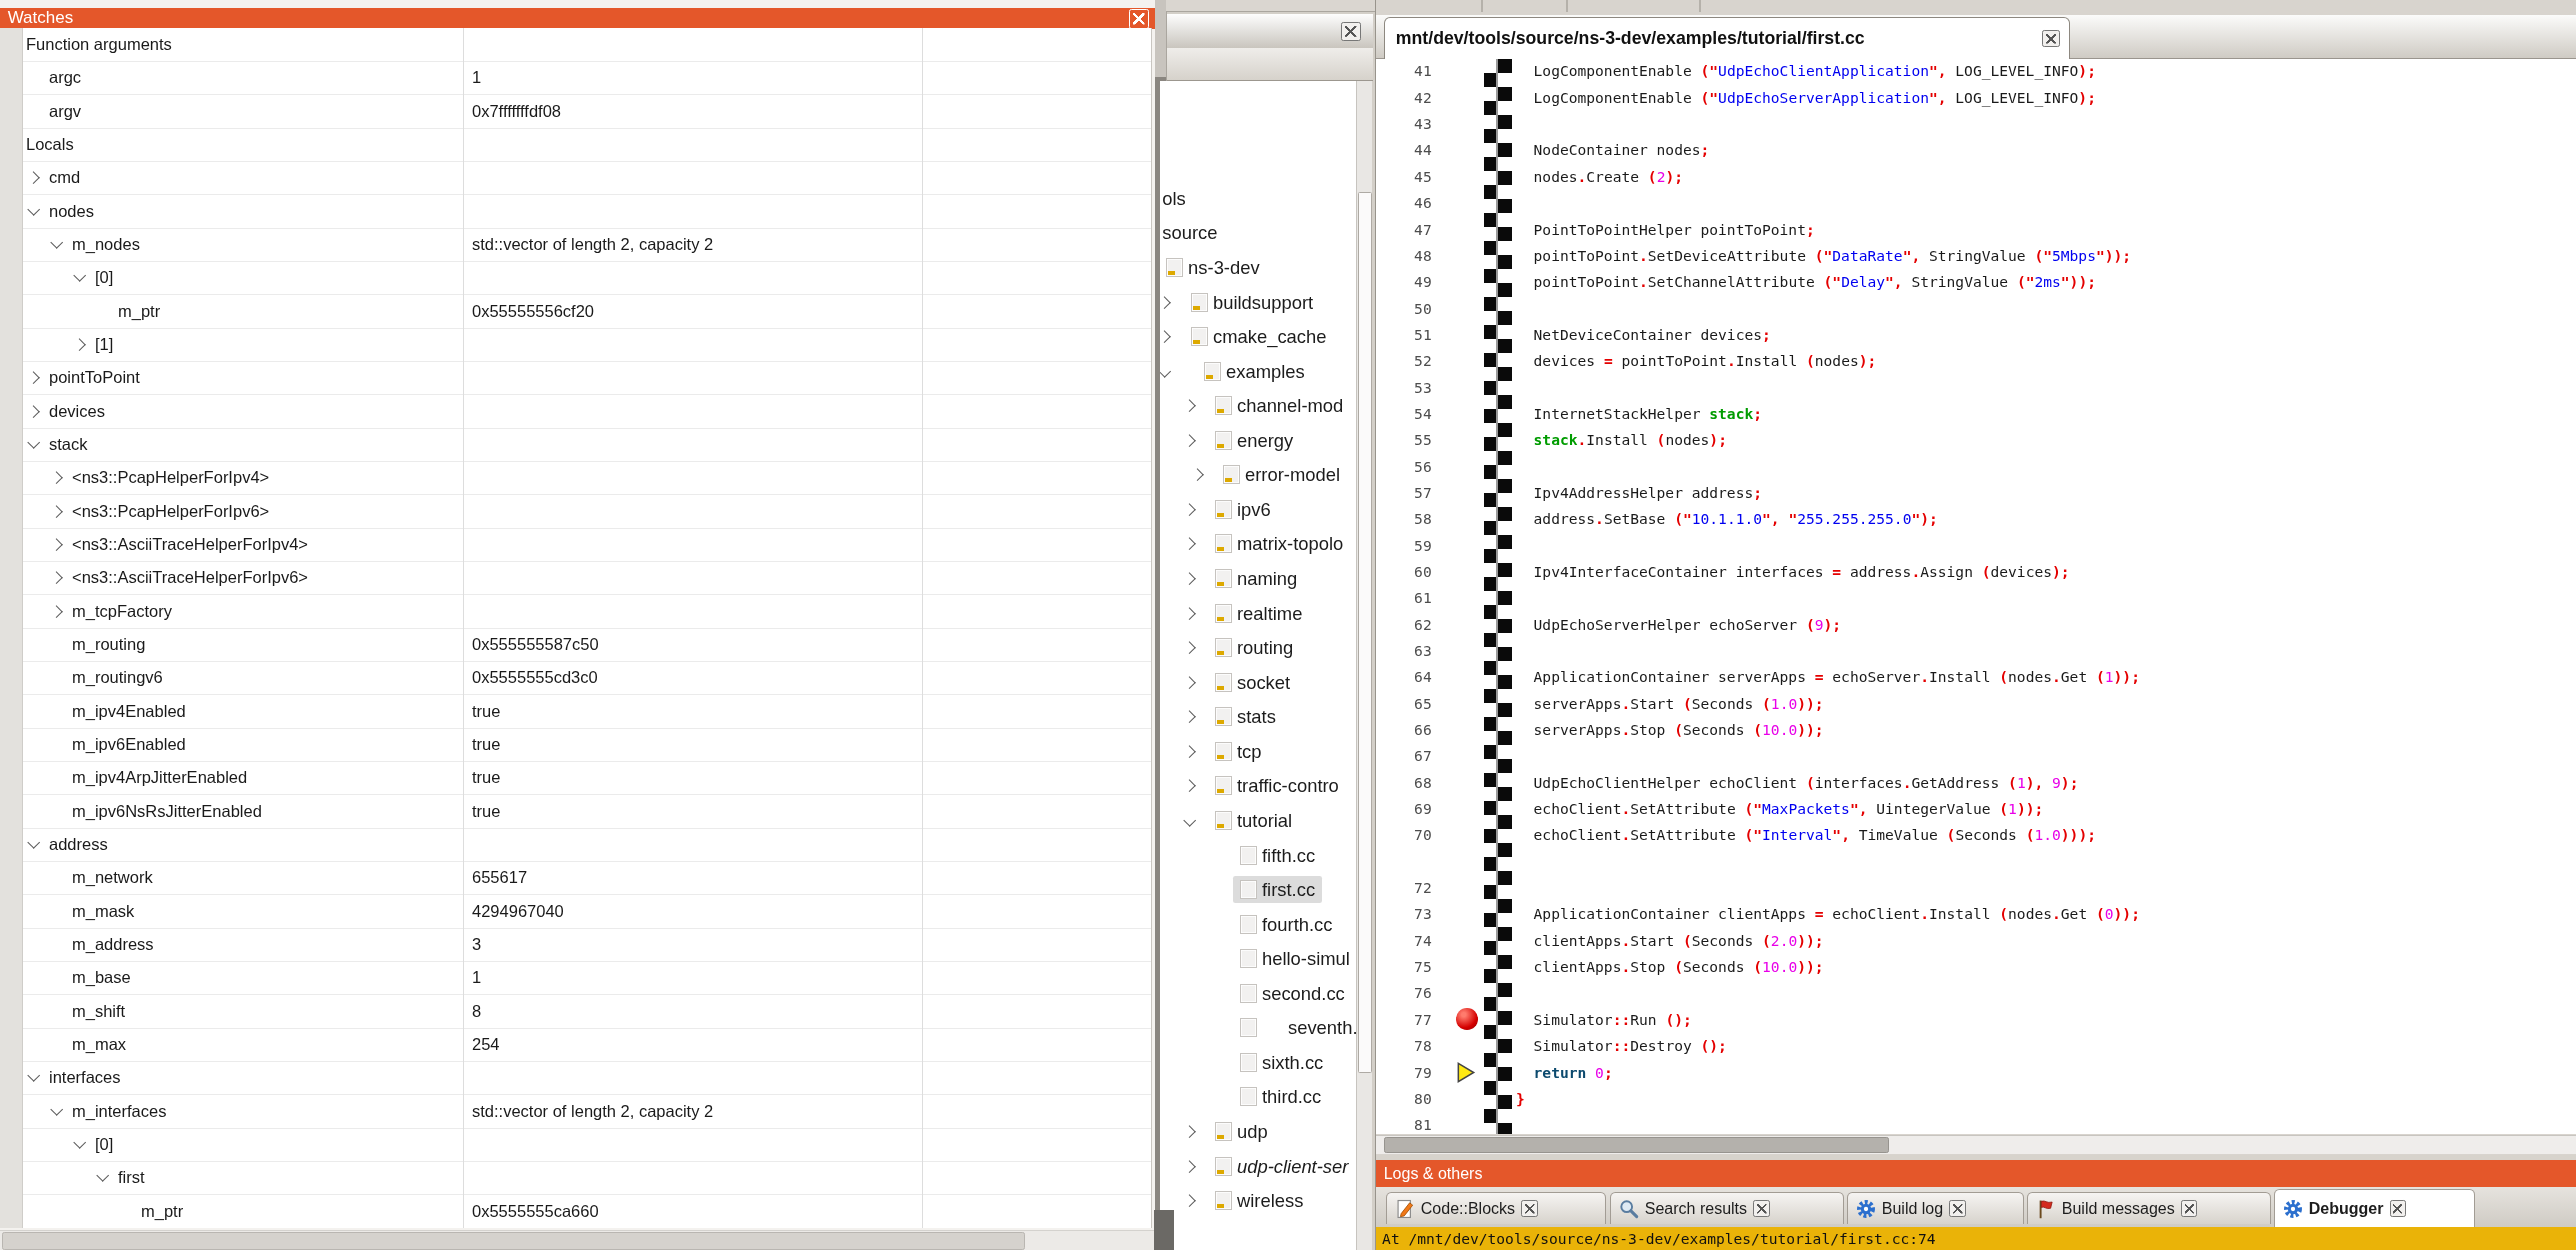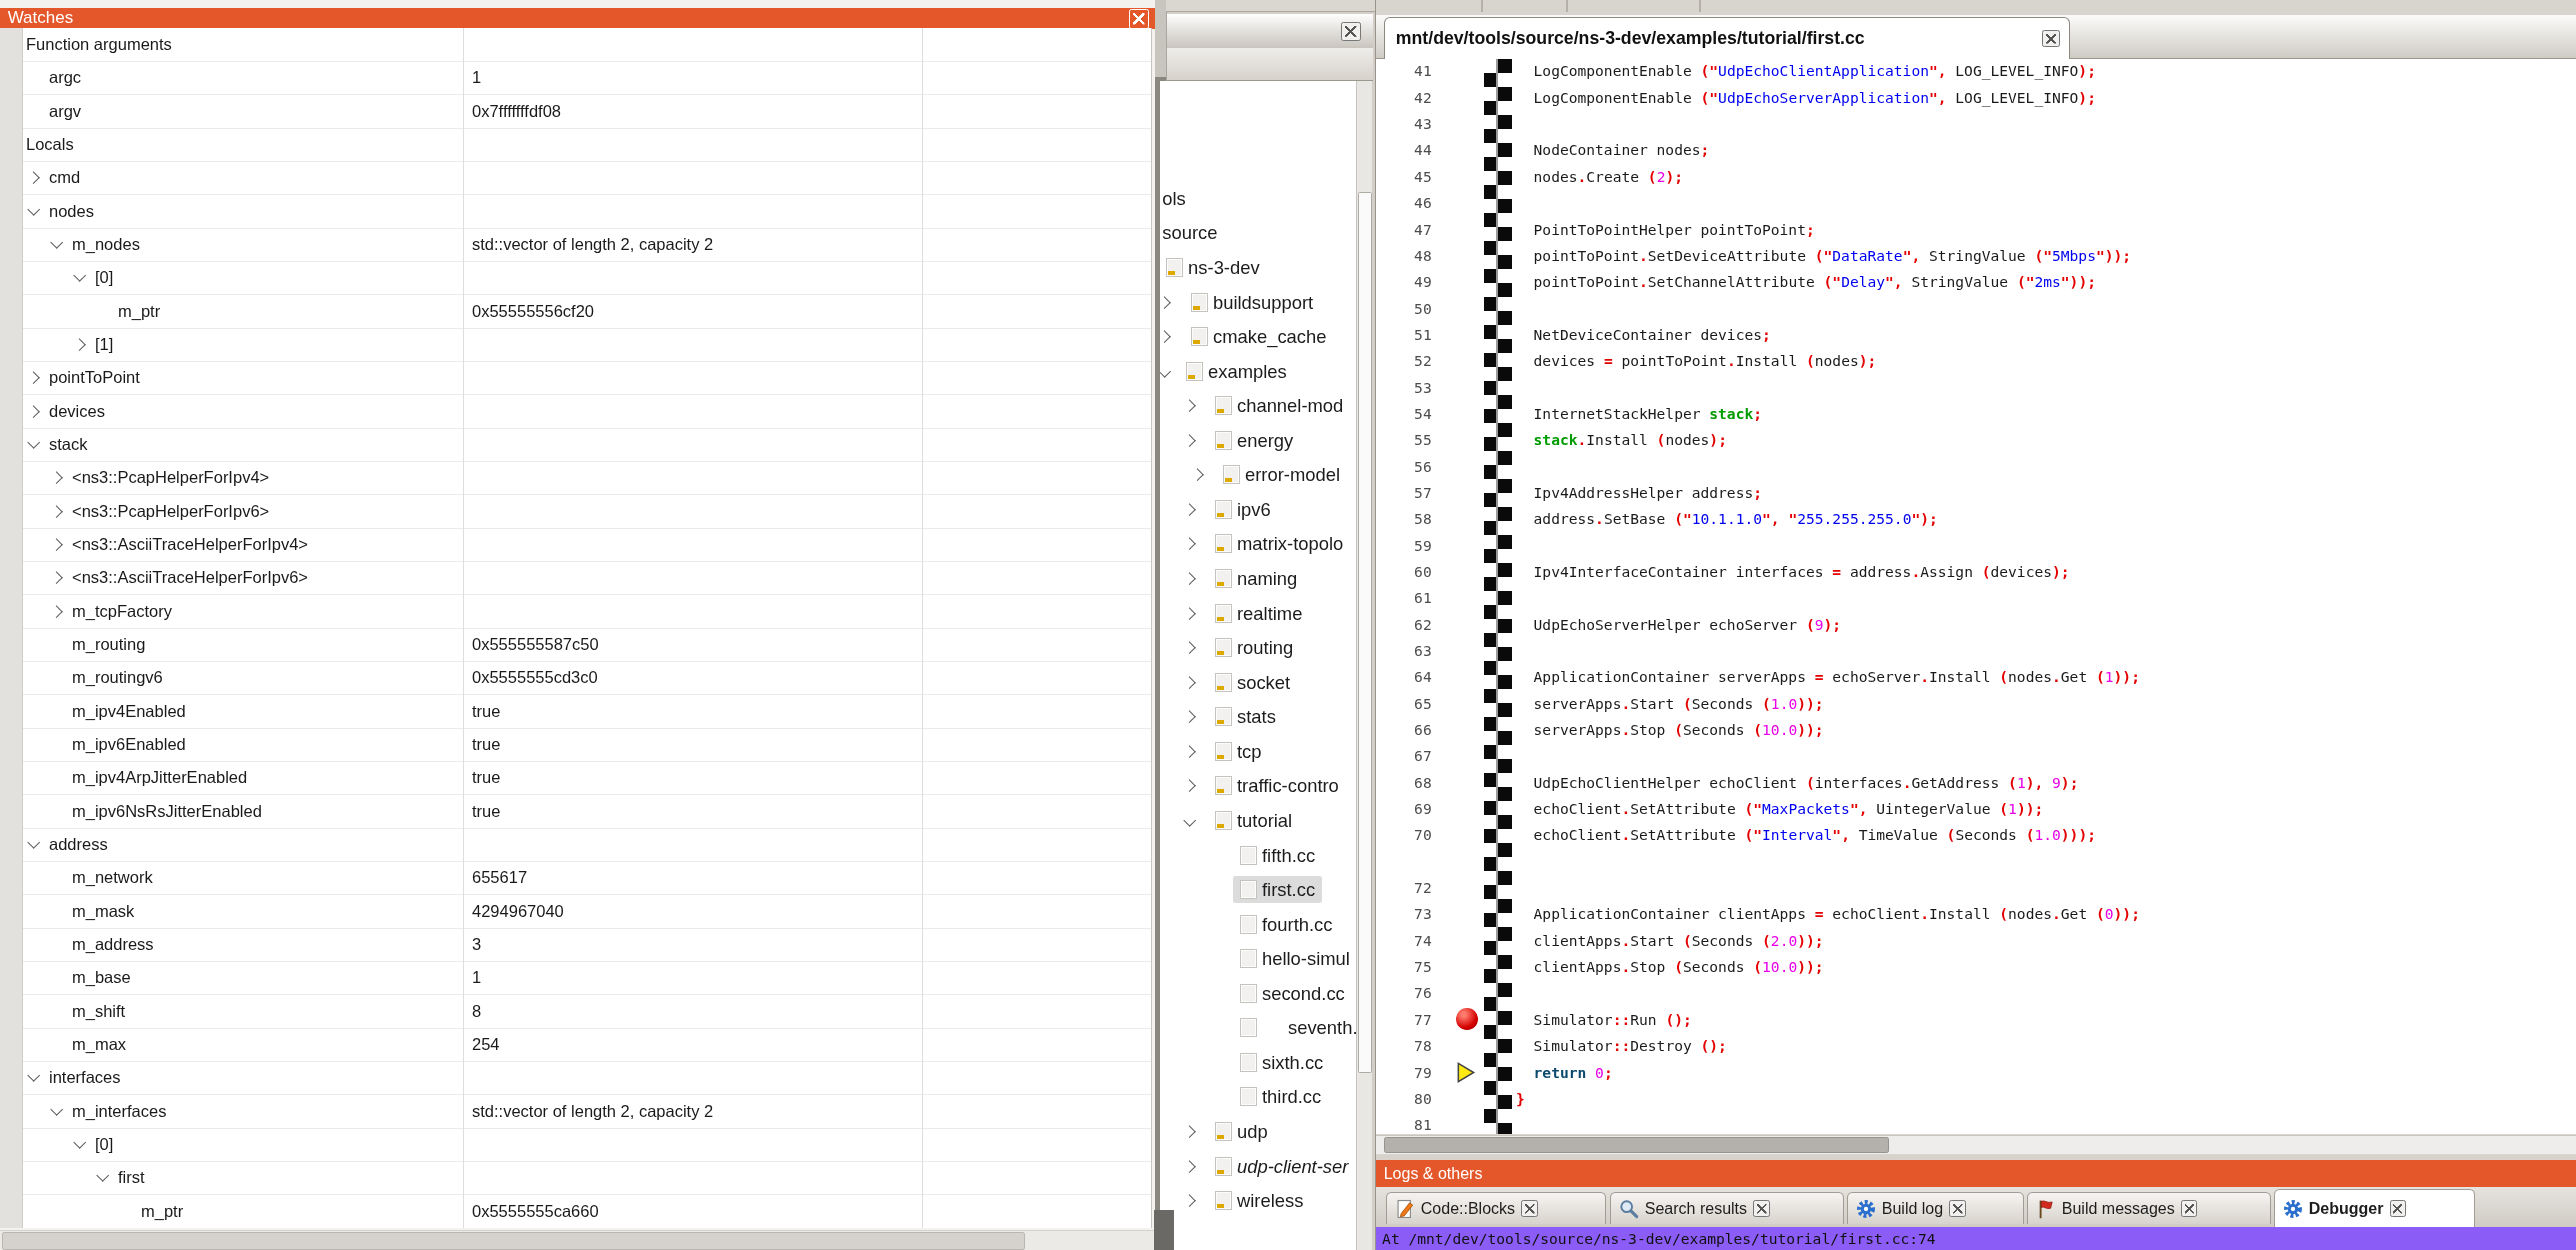--- a/index.html
+++ b/index.html
@@ -95,21 +95,21 @@
   #logs-titlebar{left:1376px;top:1160px;width:1200px;height:28px;background:#e4572a;display:flex;align-items:center;}
   #logs-title{color:#fff;font-size:16px;padding-left:7.7px;}
   #logs-tabrow{left:1376px;top:1187px;width:1200px;height:40px;background:linear-gradient(#e6e3de,#cfcbc4);}
   .ltab{position:absolute;height:32px;top:1192px;background:linear-gradient(#f6f4f2,#d7d3cc);
       border:0.8px solid #a29c94;border-bottom:none;border-radius:5.4px 5.4px 0 0;
       display:flex;align-items:center;gap:6.1px;padding:0 7.7px;box-sizing:border-box;}
   .ltab.active{top:1189px;height:38px;background:#fff;}
   .ltab-label{font-size:16px;color:#1d1d1d;white-space:nowrap;}
   .ltab.active .ltab-label{font-weight:bold;}
   .ltab .xbox{width:14.6px;height:14.6px;border-width:0.8px;}
-  #logs-status{left:1376px;top:1227px;width:1200px;height:23px;background:#8b5cf6;
+  #logs-status{left:1376px;top:1227px;width:1200px;height:23px;background:#eab308;
       display:flex;align-items:center;}
   #logs-status-text{font-family:"DejaVu Sans Mono",monospace;font-size:14.6px;color:#111;padding-left:6.1px;white-space:nowrap;}
 
   
   .topmark{top:0;width:1.5px;height:12.3px;background:#b5b1aa;}
 </style>
 </head>
 <body>
 
 <div id="watches" class="abs">
@@ -303,21 +303,21 @@
     </div>
     <div class="titem" style="top: 238px; left: 0px; width: 197px;">
       <span class="tchev closed" style="left: 0px;"></span>
       <span style="position: absolute; left: 31px; display: inline-flex; align-items: center;">
         <span class="ticon folder" style="position: relative;"></span>
         <span style="padding-left: 5.4px;">cmake_cache</span>
       </span>
     </div>
     <div class="titem" style="top: 273px; left: 0px; width: 197px;">
       <span class="tchev open" style="left: 0px;"></span>
-      <span style="position: absolute; left: 26px; display: inline-flex; align-items: center;">
+      <span style="position: absolute; left: 44px; display: inline-flex; align-items: center;">
         <span class="ticon folder" style="position: relative;"></span>
         <span style="padding-left: 5.4px;">examples</span>
       </span>
     </div>
     <div class="titem" style="top: 307px; left: 0px; width: 197px;">
       <span class="tchev closed" style="left: 24.6px;"></span>
       <span style="position: absolute; left: 55px; display: inline-flex; align-items: center;">
         <span class="ticon folder" style="position: relative;"></span>
         <span style="padding-left: 5.4px;">channel-mod</span>
       </span>

